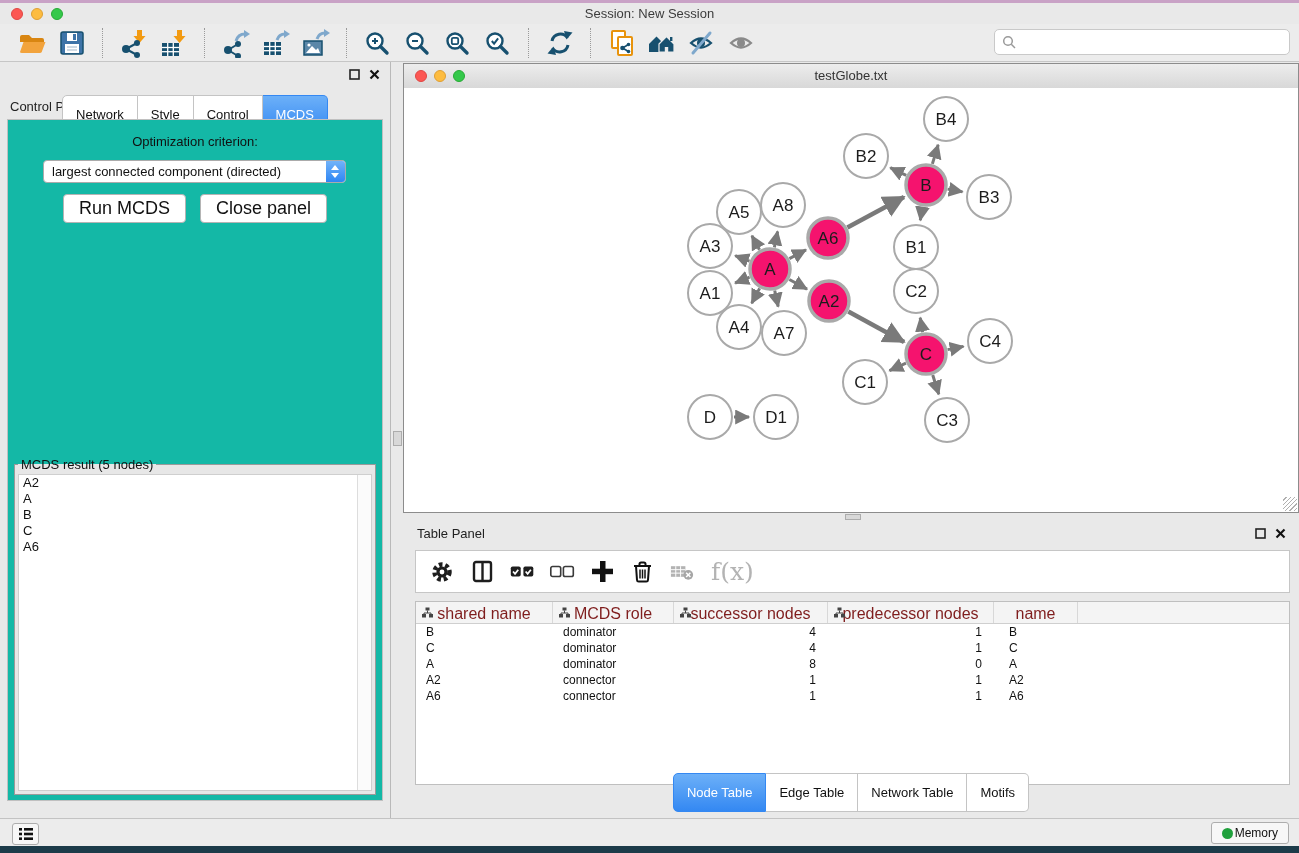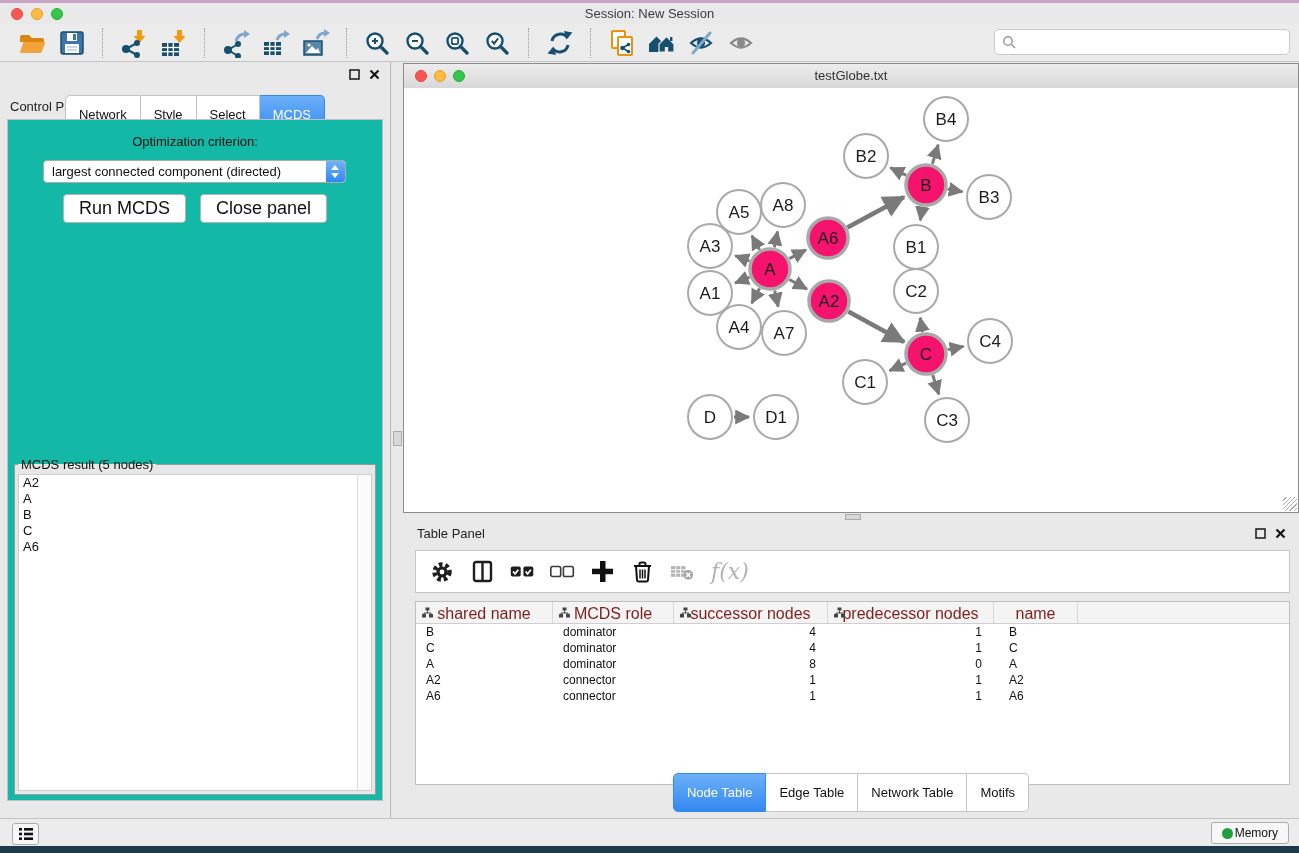--- a/index.html
+++ b/index.html
@@ -67,21 +67,21 @@
   .grip{position:absolute;right:1px;bottom:1px;width:14px;height:14px;
         background:repeating-linear-gradient(135deg,transparent,transparent 2px,#B0B0B0 2px,#B0B0B0 3px);}
   .v-handle{position:absolute;left:393px;top:431px;width:9px;height:15px;background:#D8D8D8;border:1px solid #ACACAC;box-sizing:border-box;}
   .h-handle{position:absolute;left:845px;top:514px;width:16px;height:6px;background:#D8D8D8;border:1px solid #ACACAC;box-sizing:border-box;}
   
   .table-panel{position:absolute;left:403px;top:520px;width:896px;height:298px;}
   .tp-header{position:absolute;top:6px;left:14px;}
   .tp-toolbar{position:absolute;top:30px;left:12px;right:9px;height:43px;background:#fff;
               border:1px solid #C6C6C6;display:flex;align-items:center;padding-left:13px;gap:13px;box-sizing:border-box;}
   .tp-icon{width:27px;height:27px;display:flex;align-items:center;justify-content:center;}
-  .fx{font-family:"DejaVu Serif","Liberation Serif",serif;font-style:italic;font-size:22px;color:#B3B3B3;padding-left:2px;}
+  .fx{font-family:"DejaVu Serif","Liberation Serif",serif;font-size:25px;color:#B3B3B3;padding-left:2px;}
   .tp-table{position:absolute;top:81px;left:12px;right:9px;bottom:33px;background:#fff;
             border:1px solid #BFBFBF;box-sizing:border-box;overflow:hidden;}
   .thead{display:flex;height:21px;background:#F4F4F4;border-bottom:1px solid #CFCFCF;}
   .th{display:flex;align-items:flex-end;justify-content:center;font-size:16px;color:#7f1d1d;
       border-right:1px solid #D8D8D8;box-sizing:border-box;position:relative;}
   .th .hier{position:absolute;left:6px;top:5px;}
   .w0{width:137px}.w1{width:121px}.w2{width:154px}.w3{width:166px}.w4{width:84px}
   .wf{flex:1;border-right:none;}
   .tr{display:flex;height:16px;align-items:center;font-size:12px;color:#111;}
   .td{box-sizing:border-box;white-space:nowrap;}
@@ -274,21 +274,21 @@
           <rect x="1" y="1" width="9" height="9" fill="none" stroke="#222" stroke-width="1.6"></rect>
         </svg>
       <svg width="11" height="11" viewBox="0 0 11 11">
           <line x1="1.5" y1="1.5" x2="9.5" y2="9.5" stroke="#111" stroke-width="2.2"></line>
           <line x1="9.5" y1="1.5" x2="1.5" y2="9.5" stroke="#111" stroke-width="2.2"></line>
         </svg>
     </div>
     <div class="cp-tabs">
       <span class="seg">Network</span>
       <span class="seg">Style</span>
-      <span class="seg">Select</span>
+      <span class="seg">Control</span>
       <span class="seg active">MCDS</span>
     </div>
     <div class="cp-box">
       <div class="opt-label">Optimization criterion:</div>
       <div class="cp-select">
         <span class="val">largest connected component (directed)</span>
         <span class="stepper"></span>
       </div>
       <div class="cp-buttons">
         <button class="btn">Run MCDS</button>

